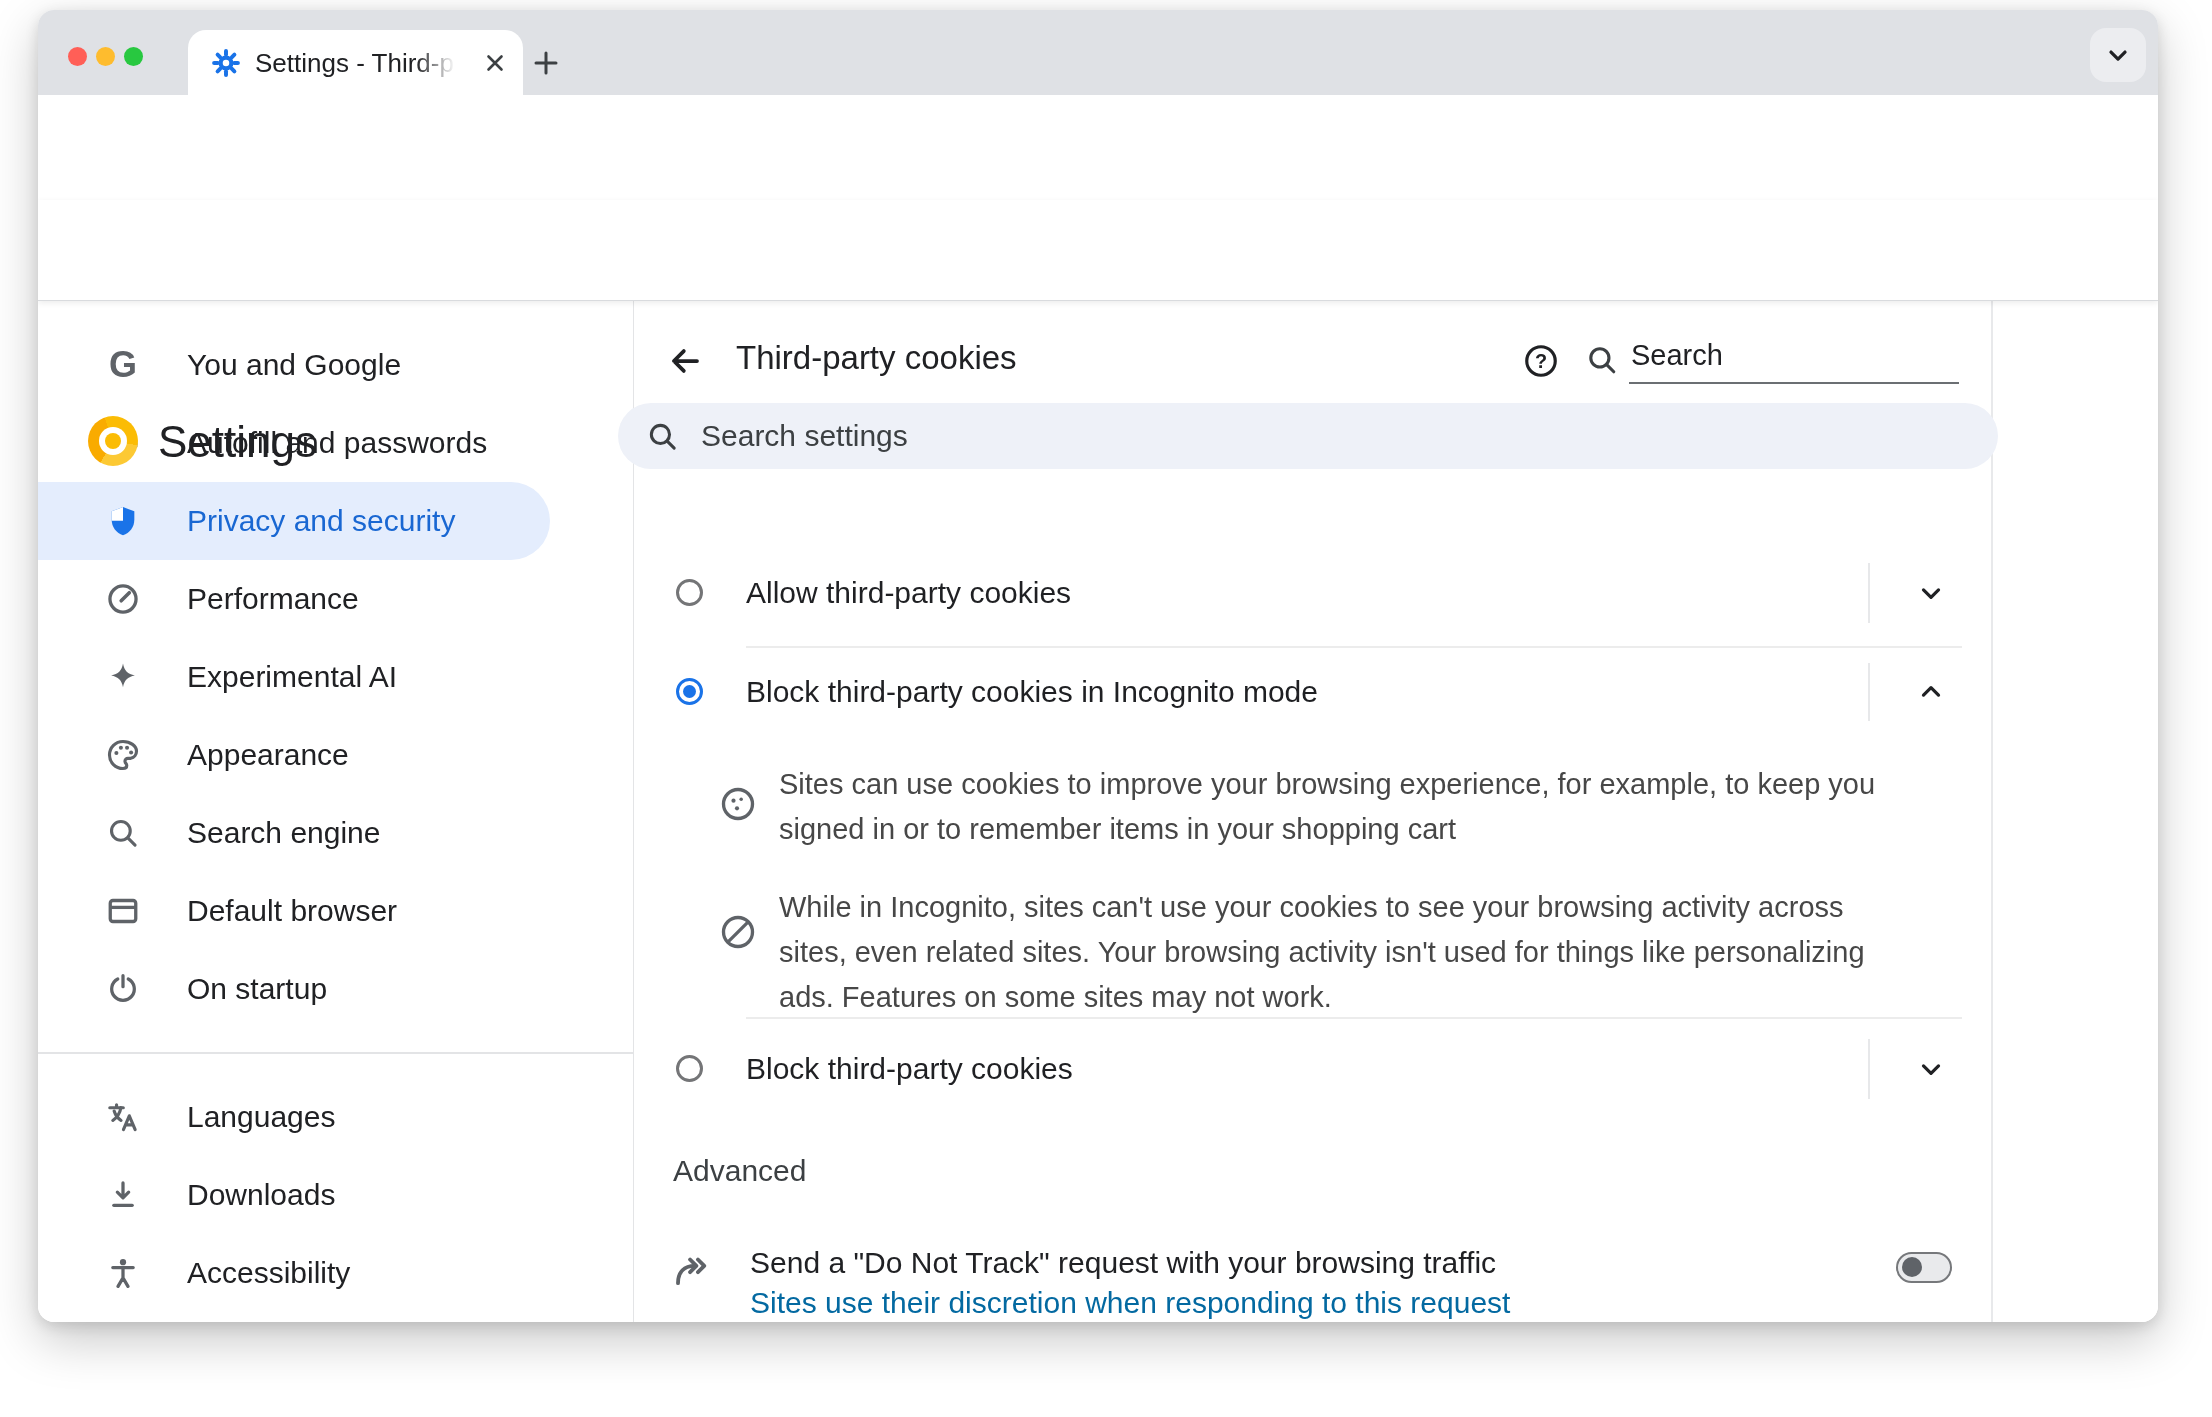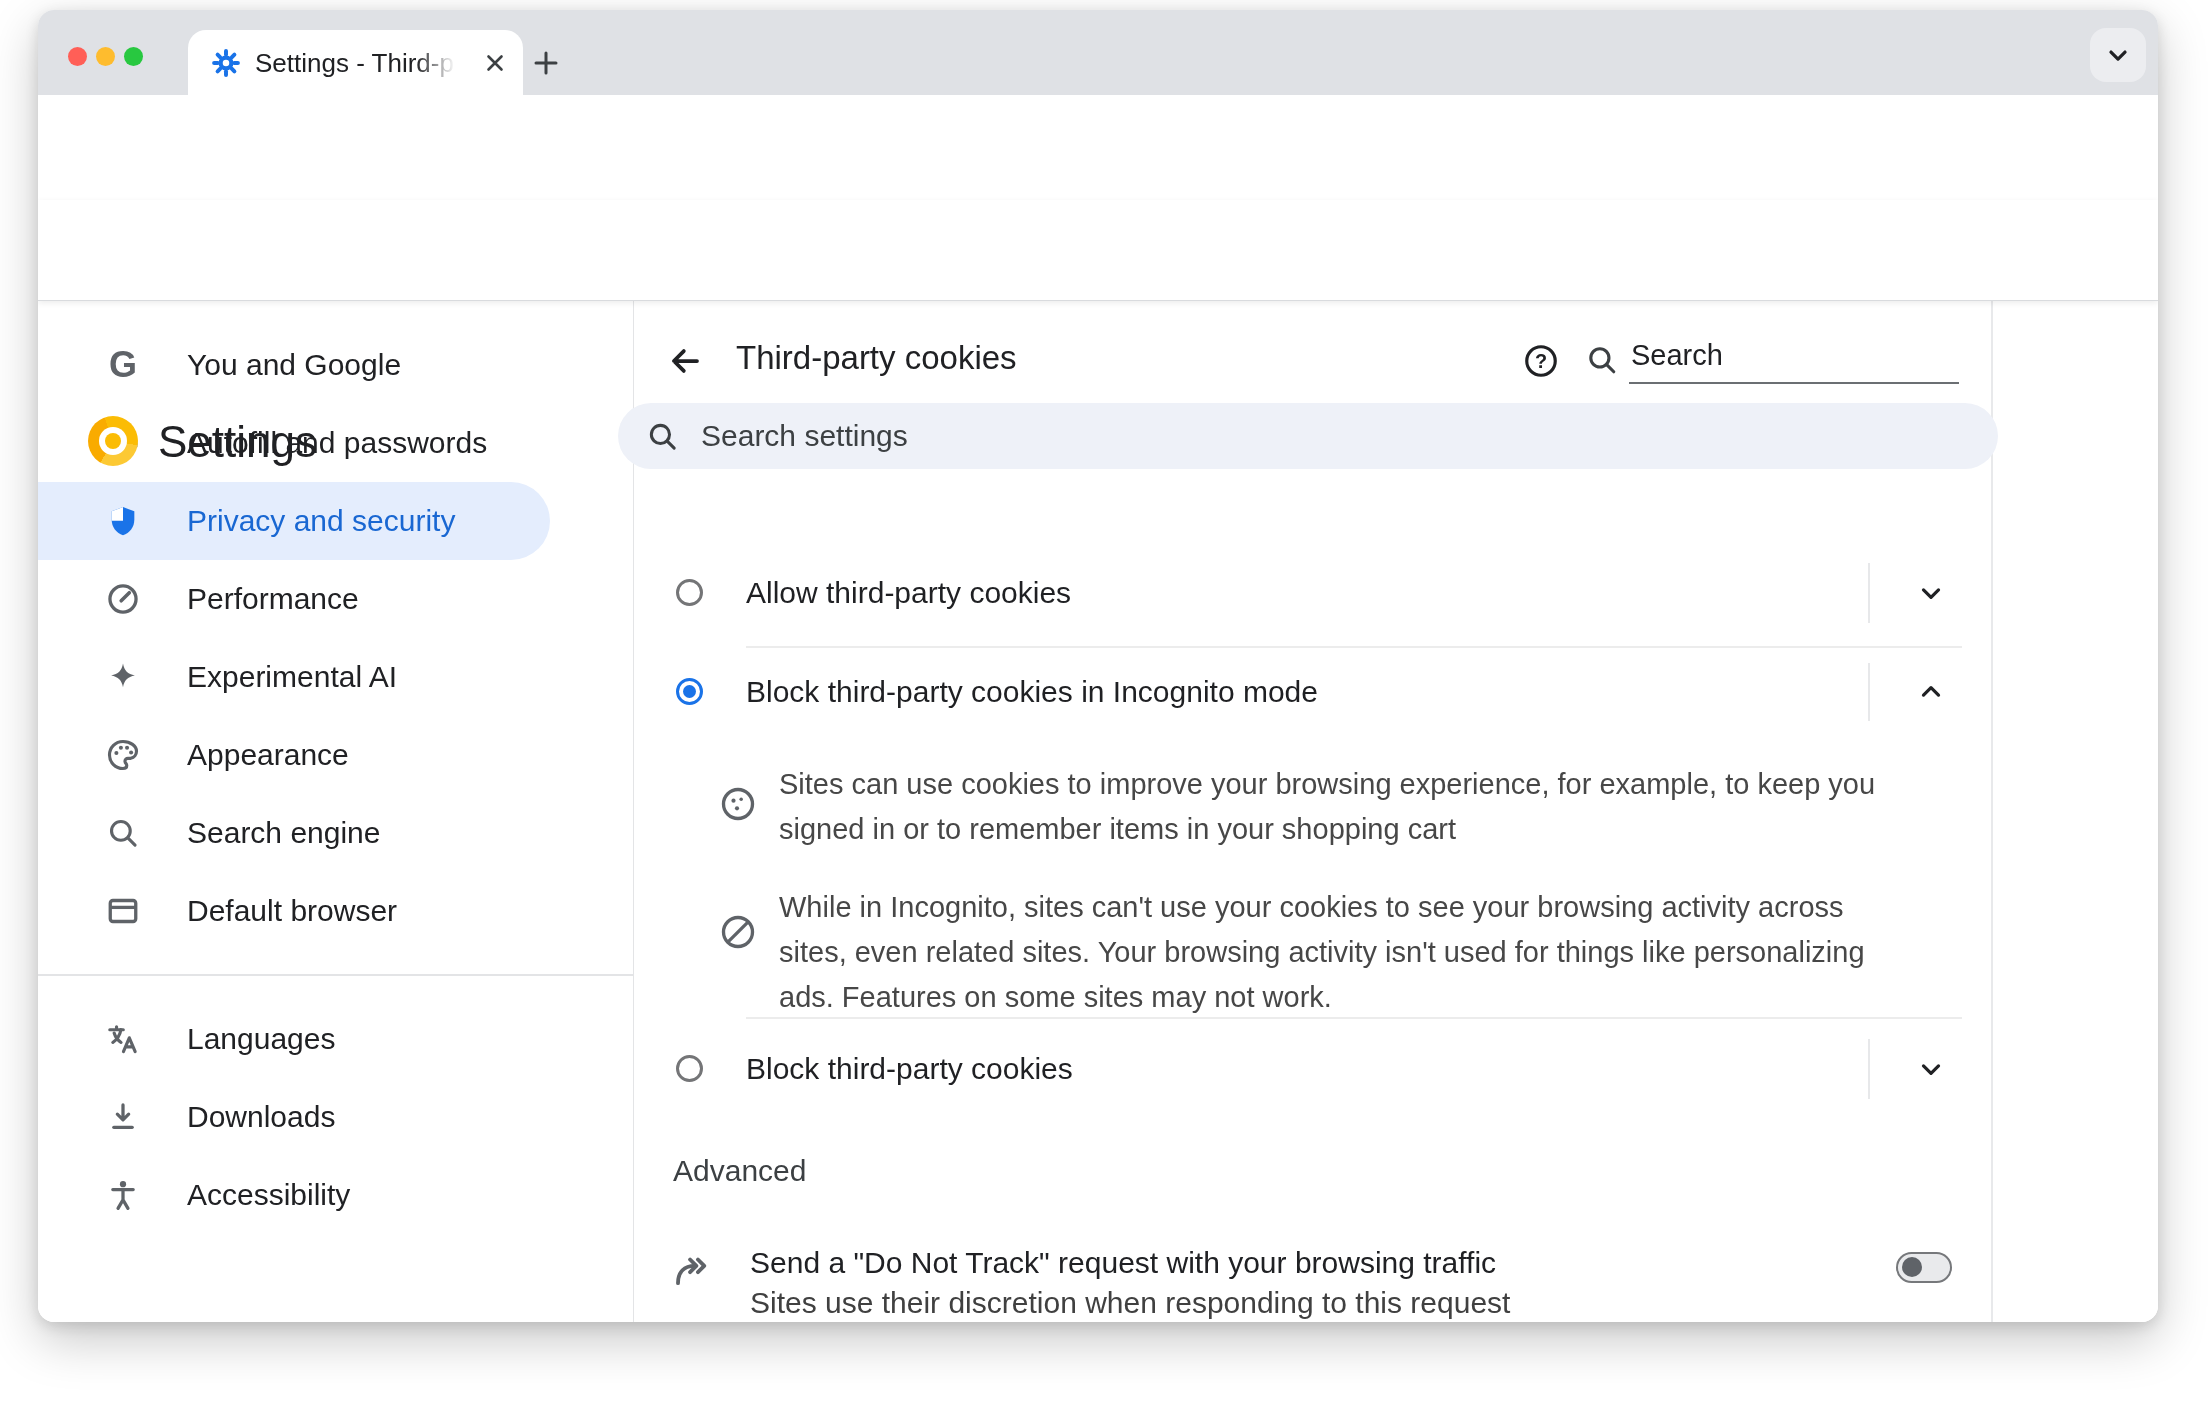--- a/index.html
+++ b/index.html
@@ -88,21 +88,21 @@
   .h-div { position:absolute; left:112px; width:1216px; height:2px; background:#ececec; }
 
   .detail-icon { position:absolute; left:84px; width:40px; height:40px; }
   .detail-text { position:absolute; left:145px; width:1125px; font-size:29px; line-height:45px; color:#474747; }
 
   .advanced { position:absolute; left:39px; top:853px; font-size:30px; color:#3c4043; }
 
   .dnt-icon { position:absolute; left:37px; top:948px; }
   .dnt-text { position:absolute; left:116px; top:942px; }
   .dnt-title { font-size:30px; color:#202124; line-height:40px; }
-  .dnt-sub { font-size:30px; color:#404040; line-height:40px; margin-top:0px; }
+  .dnt-sub { font-size:30px; color:#0369a1; line-height:40px; margin-top:0px; }
   .toggle { position:absolute; left:1262px; top:951px; width:56px; height:31px; border-radius:16px;
             background:#e9eaec; border:2.5px solid #76787b; }
   .toggle .knob { position:absolute; left:4px; top:3px; width:20px; height:20px; border-radius:50%; background:#5f6368; }
 </style>
 </head>
 <body>
 
 <div class="window">
 
   <div class="tabstrip">
@@ -292,20 +292,29 @@
     </div>
     <div class="side-item">
       <span class="si-icon">
         <svg width="36" height="36" viewBox="0 0 24 24">
           <rect x="3.5" y="5" width="17" height="14" rx="1.8" fill="none" stroke="#5f6368" stroke-width="2.2"></rect>
           <path d="M3.5 9.6h17" stroke="#5f6368" stroke-width="2.2"></path>
         </svg>
       </span>
       <span>Default browser</span>
     </div>
+    <div class="side-item">
+      <span class="si-icon">
+        <svg width="34" height="34" viewBox="0 0 24 24">
+          <path d="M8.3 4.9a8 8 0 1 0 7.4 0" fill="none" stroke="#5f6368" stroke-width="2.3" stroke-linecap="round"></path>
+          <path d="M12 2.6v7.8" stroke="#5f6368" stroke-width="2.3" stroke-linecap="round"></path>
+        </svg>
+      </span>
+      <span>On startup</span>
+    </div>
     <div class="side-div"></div>
     <div class="side-item">
       <span class="si-icon">
         <svg width="36" height="36" viewBox="0 0 24 24">
           <path d="M3.2 5.8h9M7.7 3.8v2" stroke="#5f6368" stroke-width="2.1" stroke-linecap="round"></path>
           <path d="M5.2 14.3c2.7-1.9 4.7-4.5 5.4-8.5" fill="none" stroke="#5f6368" stroke-width="2.1" stroke-linecap="round"></path>
           <path d="M10.7 14.3C8.5 12.8 6.8 10.3 6.1 8" fill="none" stroke="#5f6368" stroke-width="2.1" stroke-linecap="round"></path>
           <path d="M12.3 20.4l3.9-9.2 3.9 9.2M13.8 17.2h4.9" fill="none" stroke="#5f6368" stroke-width="2.1" stroke-linecap="round" stroke-linejoin="round"></path>
         </svg>
       </span>

